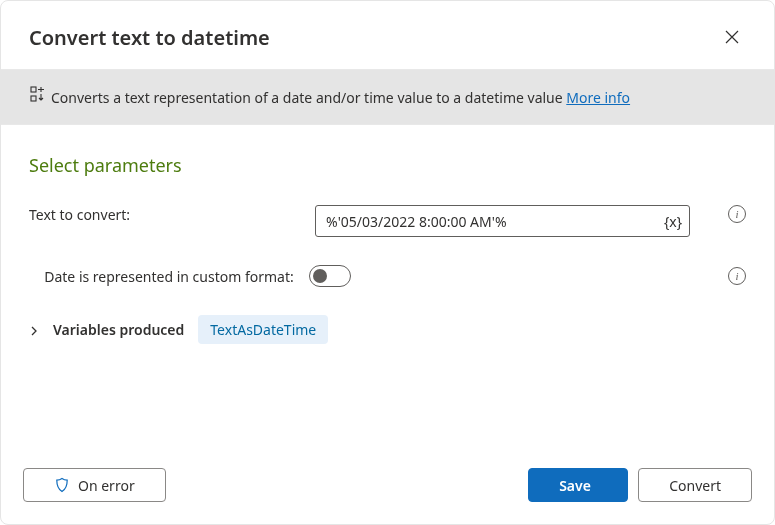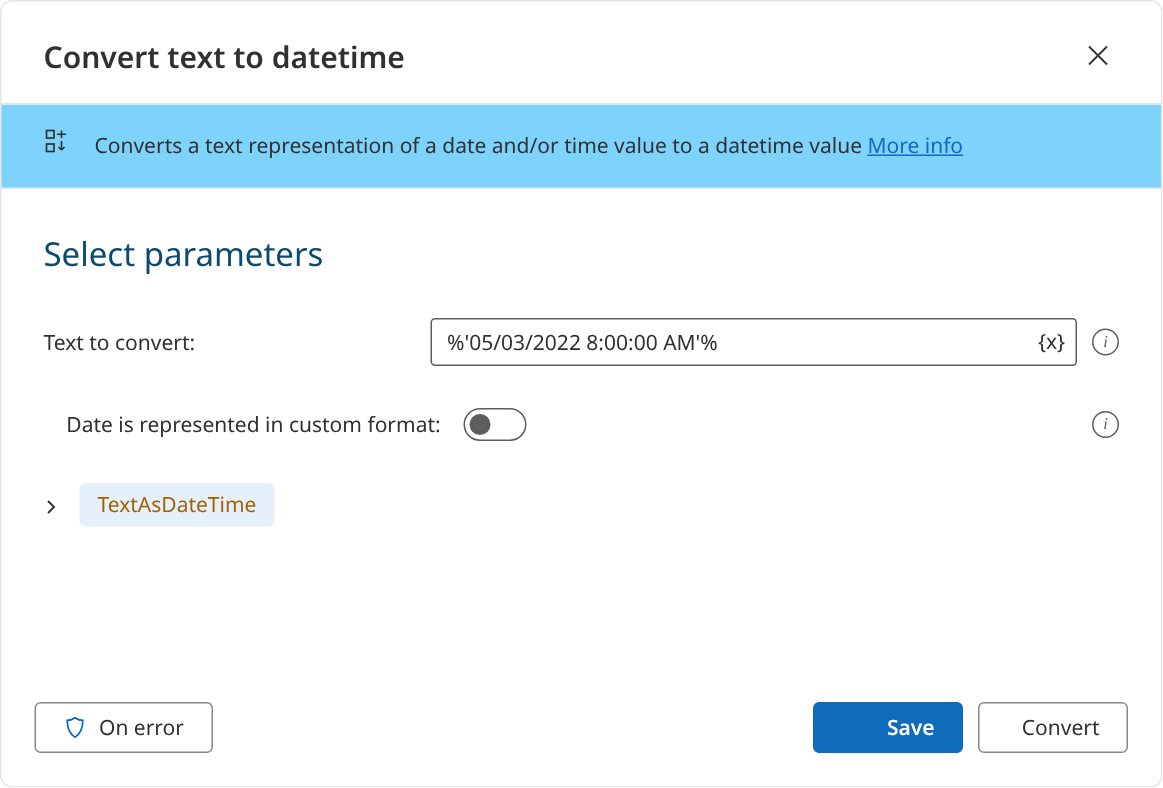--- a/index.html
+++ b/index.html
@@ -33,51 +33,51 @@
     .close-btn {
       width: 28px;
       height: 28px;
       display: flex;
       align-items: center;
       justify-content: center;
       cursor: pointer;
       color: #323130;
     }
     .info-banner {
-      background: #7dd3fc;
+      background: #e5e5e5;
       padding: 16px 28px;
       display: flex;
       align-items: center;
-      gap: 16px;
+      gap: 4px;
       font-size: 14px;
       color: #323130;
       border-top: 1px solid #e8e8e8;
       border-bottom: 1px solid #e8e8e8;
     }
     .info-banner .icon {
       flex-shrink: 0;
     }
     .info-banner a {
       color: #0f6cbd;
       text-decoration: underline;
     }
     .content {
       flex: 1;
       padding: 28px 28px 0 28px;
     }
     .section-title {
-      font-size: 22px;
+      font-size: 18px;
       font-weight: 400;
-      color: #0c4a6e;
+      color: #4d7c0f;
       margin-bottom: 28px;
     }
     .form-row {
       display: flex;
-      align-items: center;
       margin-bottom: 28px;
+      gap: 28px;
     }
     .form-label {
       width: 258px;
       font-size: 14px;
       color: #323130;
       flex-shrink: 0;
     }
     .input-wrapper {
       position: relative;
       flex: 1;
@@ -158,46 +158,46 @@
       cursor: pointer;
       color: #323130;
     }
     .vars-label {
       font-size: 14px;
       font-weight: 600;
       color: #323130;
     }
     .var-badge {
       background: #e6f0fa;
-      color: #a16207;
+      color: #0369a1;
       padding: 5px 12px;
       border-radius: 4px;
       font-size: 14px;
       cursor: pointer;
     }
     .footer {
       padding: 18px 22px 22px 22px;
       display: flex;
       align-items: center;
       gap: 10px;
     }
     .footer-spacer {
       flex: 1;
     }
     .btn {
       min-width: 100px;
       height: 34px;
-      padding: 0 18px;
+      padding: 0 30px;
       border-radius: 4px;
       font-size: 14px;
       font-family: inherit;
       cursor: pointer;
       display: inline-flex;
       align-items: center;
-      justify-content: flex-end;
+      justify-content: flex-start;
       gap: 8px;
     }
     .btn-secondary {
       background: #fff;
       border: 1px solid #8a8886;
       color: #323130;
     }
     .btn-primary {
       background: #0f6cbd;
       border: 1px solid #0f6cbd;
@@ -254,20 +254,21 @@
       <div class="toggle-spacer"></div>
       <div class="help-icon">i</div>
     </div>
 
     <div class="vars-row">
       <span class="chevron">
         <svg width="10" height="10" viewBox="0 0 10 10">
             <path d="M3 1 L7 5 L3 9" stroke="#323130" stroke-width="1.3" fill="none"></path>
           </svg>
       </span>
+      <span class="vars-label">Variables produced</span>
       <span class="var-badge">TextAsDateTime</span>
     </div>
   </div>
 
   <div class="footer">
     <button class="btn btn-secondary">
       <svg width="16" height="16" viewBox="0 0 16 16">
           <path d="M8 1.5 C6 3 4 3.2 2.8 3.2 C2.8 8 4 12 8 14.5 C12 12 13.2 8 13.2 3.2 C12 3.2 10 3 8 1.5 Z" stroke="#0f6cbd" stroke-width="1.2" fill="none"></path>
         </svg>
       <span>On error</span>

